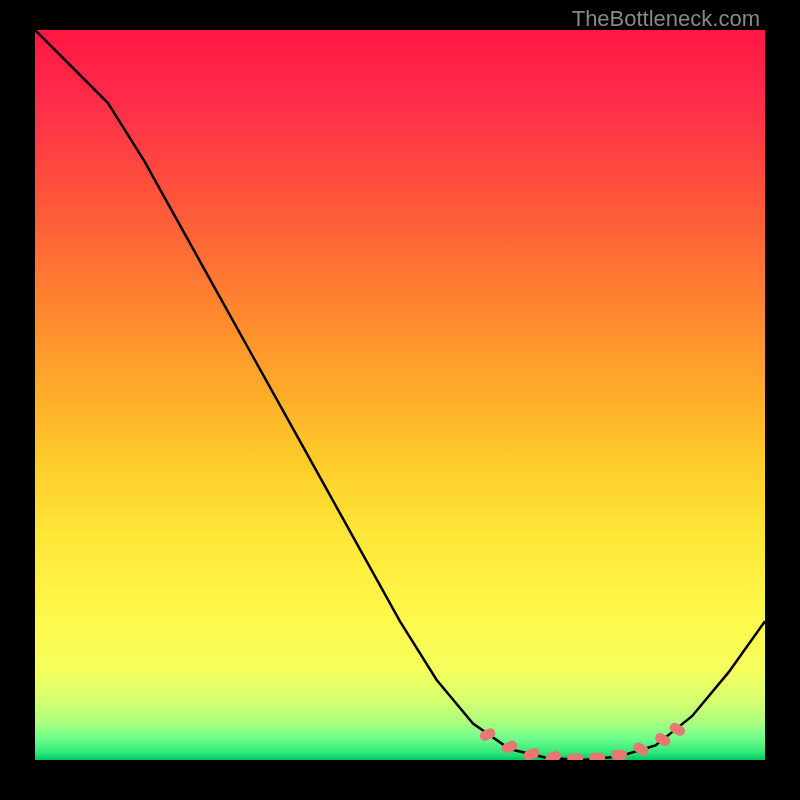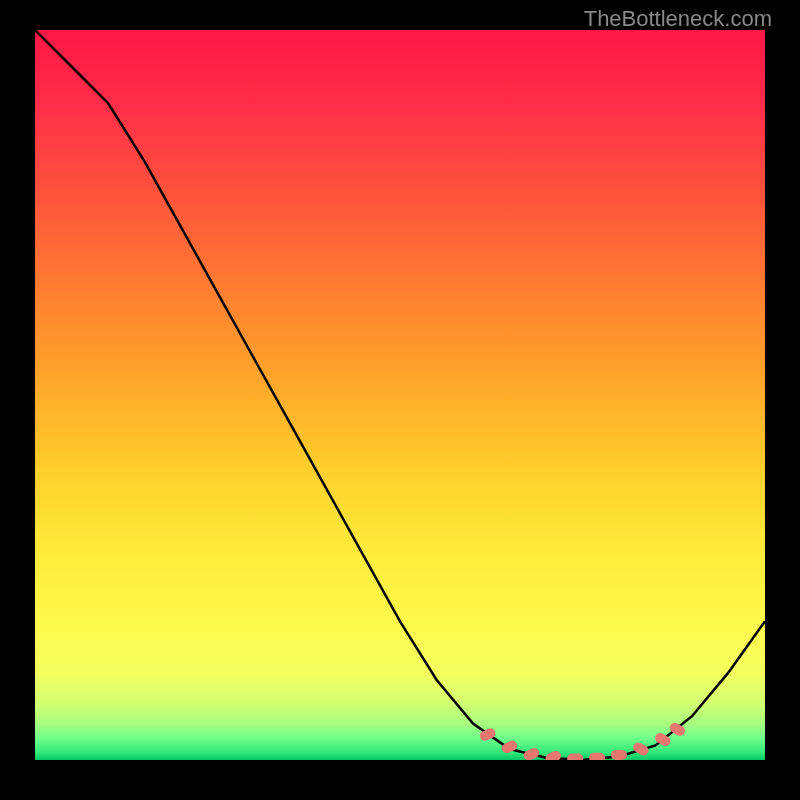--- a/index.html
+++ b/index.html
@@ -7,21 +7,21 @@
       padding: 0;
       width: 800px;
       height: 800px;
       background: #000000;
       position: relative;
       font-family: Arial, sans-serif;
     }
     .watermark {
       position: absolute;
       top: 6px;
-      right: 28px;
+      right: 40px;
       color: #888888;
       font-size: 22px;
       font-weight: normal;
       z-index: 10;
     }
     .plot-area {
       position: absolute;
       top: 30px;
       left: 35px;
       width: 730px;

